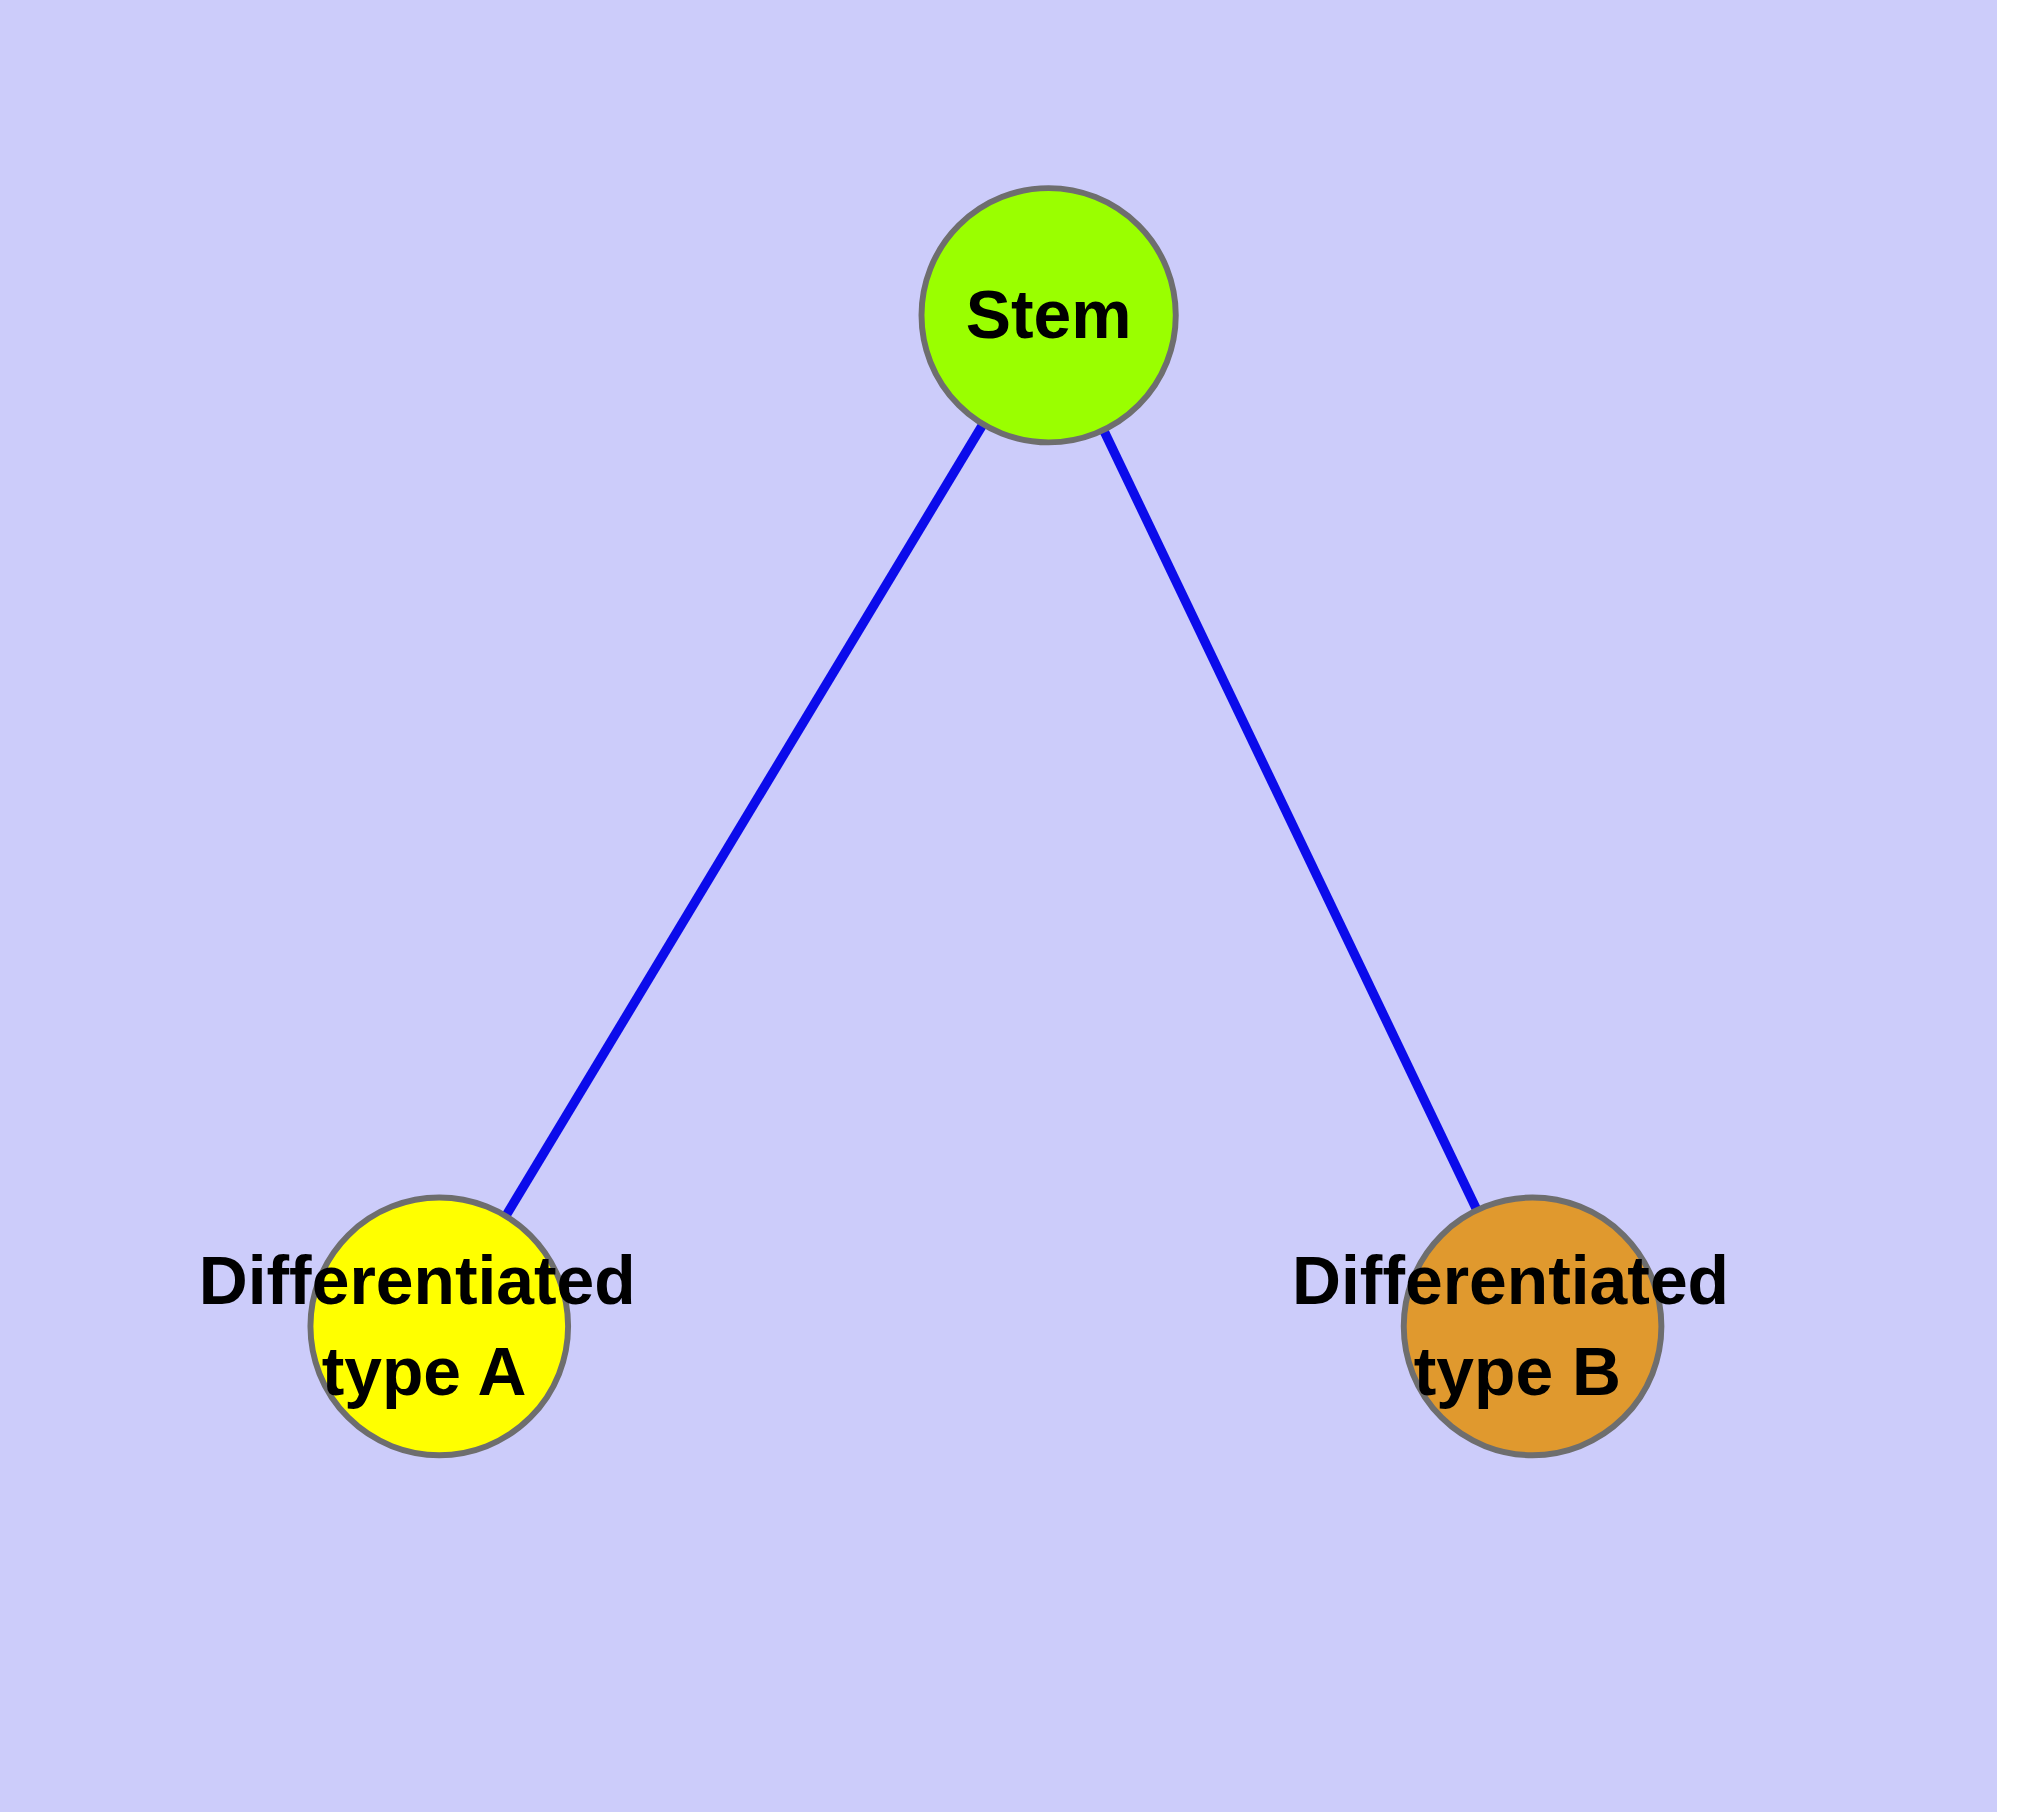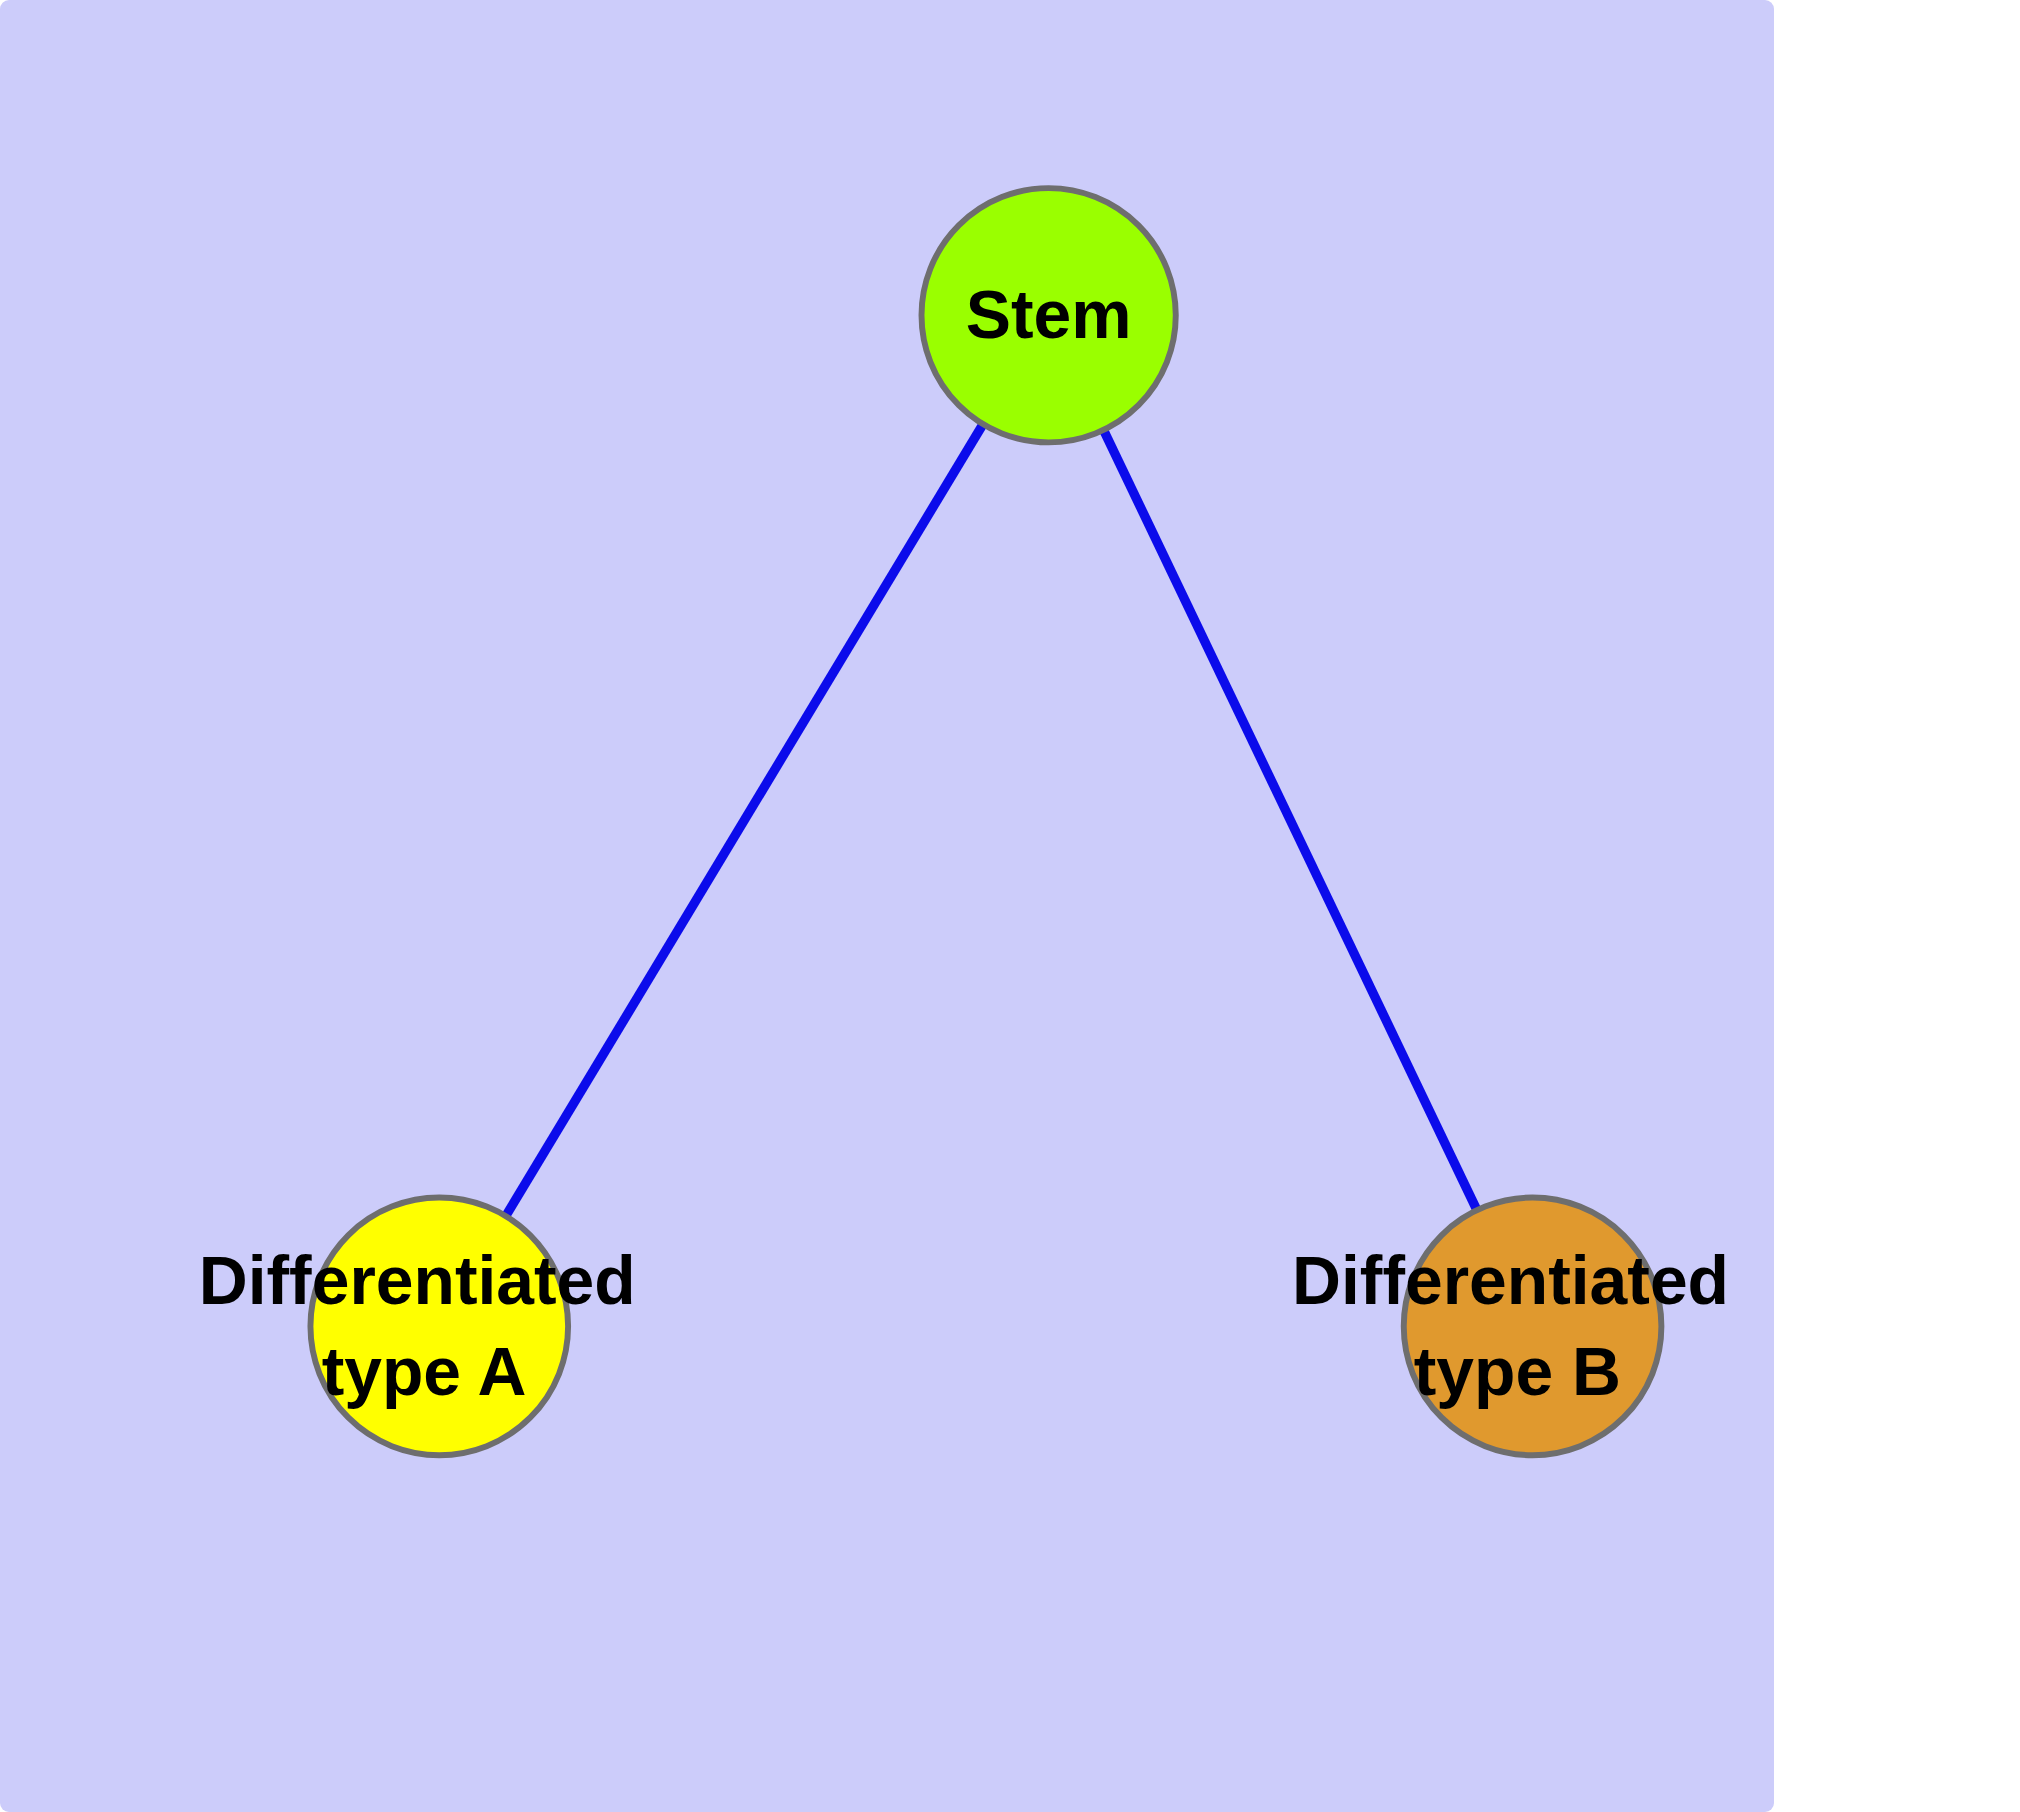--- a/index.html
+++ b/index.html
@@ -39,21 +39,21 @@
     paint-order: normal;
   }
   .node-label-main { font-size: 80px; }
   .edge-line {
     stroke-linecap: butt;
   }
 </style>
 </head>
 <body>
 
-<div id="canvas-root" style="width: 1774px; height: 1812px; border-radius: 9px;">
+<div id="canvas-root" style="width: 1997px; height: 1812px;">
 
   <div class="diagram-bg" style="background: rgb(204, 204, 250); width: 2021px; height: 1812px;"></div>
 
   <svg class="graph-layer" viewBox="0 0 2384 2138" xmlns="http://www.w3.org/2000/svg">
 
     <g>
       <line class="edge-line" x1="1237" y1="372" x2="518" y2="1565" stroke="#0b0beb" stroke-width="11"></line>
       <line class="edge-line" x1="1237" y1="372" x2="1808" y2="1565" stroke="#0b0beb" stroke-width="11"></line>
     </g>
 

